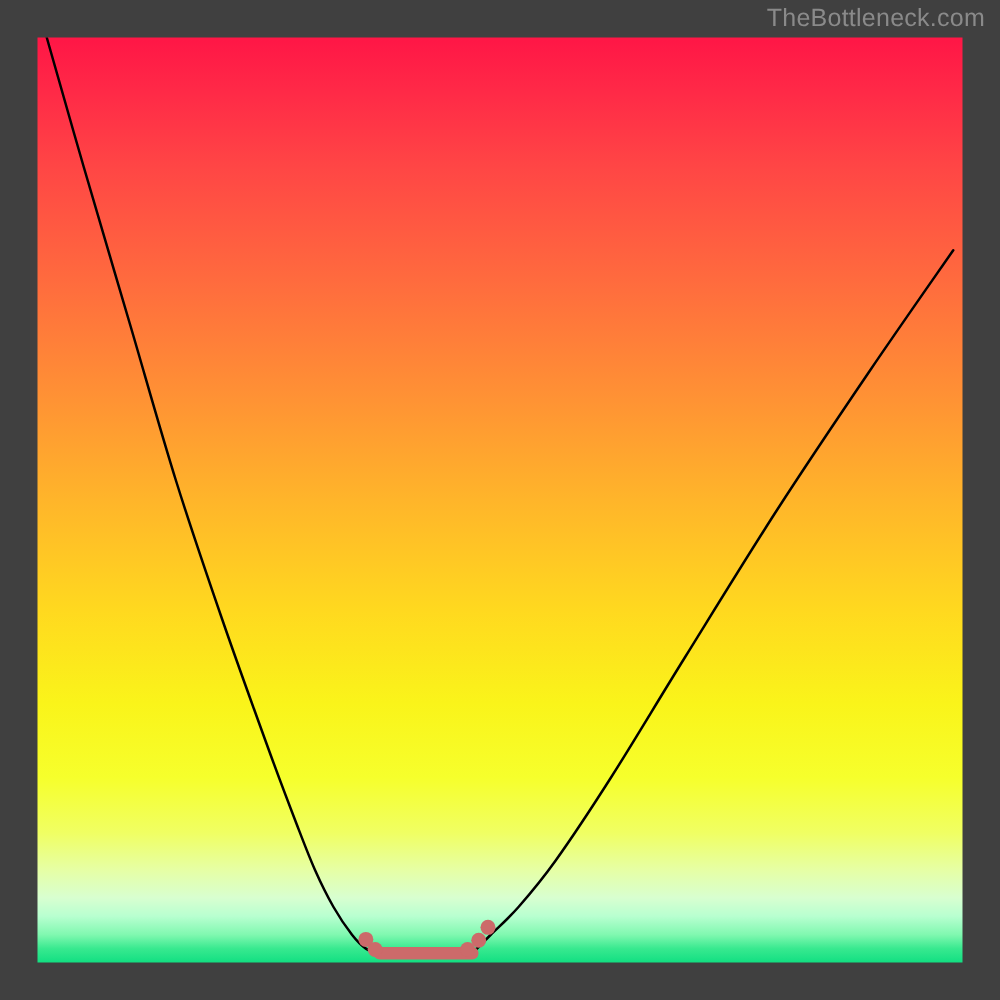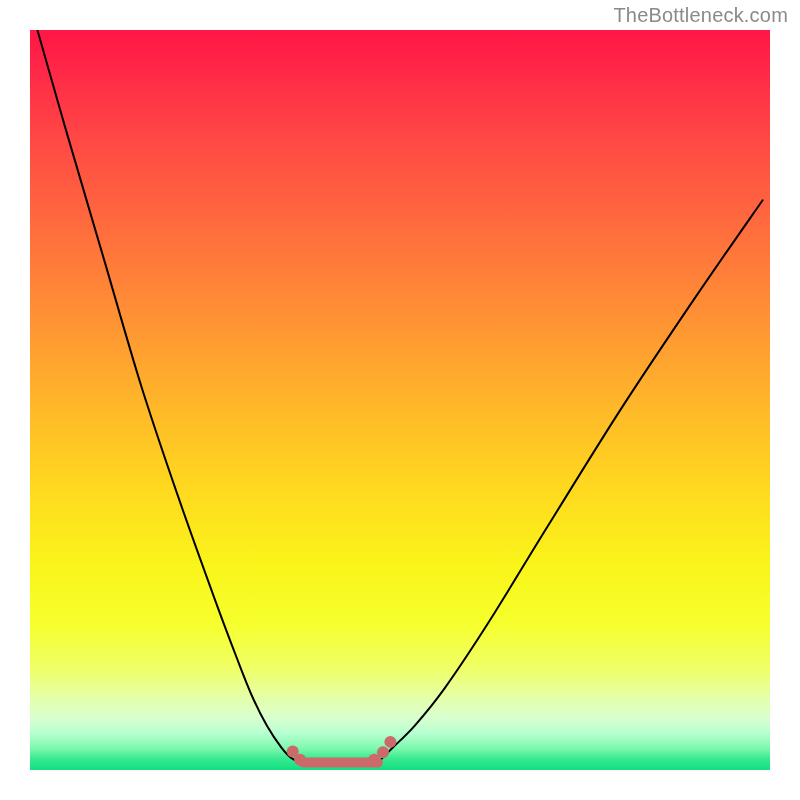--- a/index.html
+++ b/index.html
@@ -8,21 +8,21 @@
     width: 800px;
     height: 800px;
     background: #000;
     overflow: hidden;
     font-family: Arial, Helvetica, sans-serif;
   }
   .stage {
     position: relative;
     width: 800px;
     height: 800px;
-    background: #ffffff;
+    background: #404040;
   }
   .plot-area {
     position: absolute;
     left: 30px;
     top: 30px;
     width: 740px;
     height: 740px;
   }
   .gradient {
     position: absolute;

